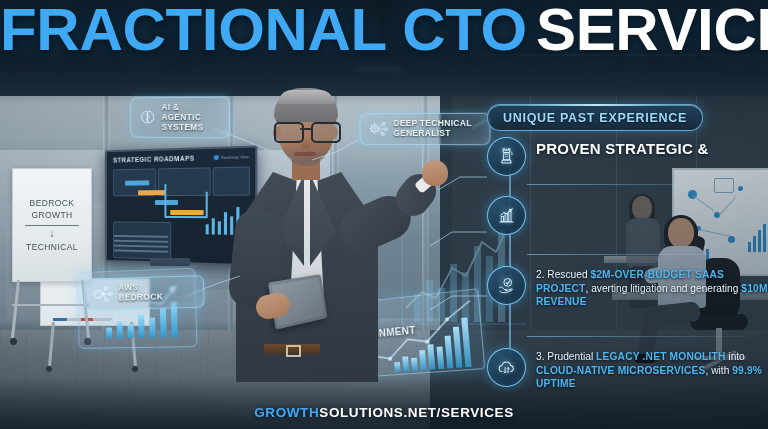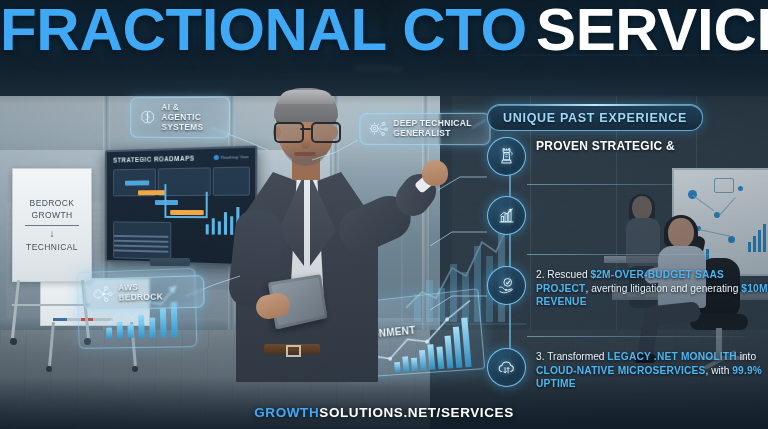--- a/index.html
+++ b/index.html
@@ -342,21 +342,21 @@
   .row{position:absolute;left:0;display:flex;align-items:flex-start;gap:10px;}
   .ico{
     position:relative;flex:none;width:37px;height:37px;border-radius:50%;
     border:1.5px solid rgba(125,205,248,.92);
     background:radial-gradient(circle at 38% 32%,rgba(42,84,114,.92),rgba(14,32,48,.95));
     box-shadow:0 0 11px rgba(70,180,245,.42),inset 0 0 10px rgba(60,150,210,.28);
     display:flex;align-items:center;justify-content:center;
   }
   .ico svg{filter:drop-shadow(0 0 2px rgba(150,220,255,.55));}
   .rtxt{padding-top:2px;}
-  .hl{font-size:12px;font-weight:bold;color:#ffffff;line-height:1.28;letter-spacing:.25px;
+  .hl{font-size:15px;font-weight:bold;color:#ffffff;line-height:1.28;letter-spacing:.25px;
     text-shadow:0 1px 3px rgba(4,14,24,.9);}
   .bd{font-size:10.2px;color:#e9f2f8;line-height:1.34;max-width:232px;
     text-shadow:0 1px 3px rgba(4,14,24,.95);}
   .bd b{color:#4DB6F0;font-weight:bold;letter-spacing:.2px;}
   .sep{position:absolute;left:40px;width:218px;height:1px;
     background:linear-gradient(90deg,rgba(150,210,245,.55),rgba(150,210,245,.06));}
 
   #row0{top:33px;}
   #sep0{top:80px;}
   #row1{top:92px;}
@@ -724,21 +724,21 @@
       <div class="ico">
         <svg width="21" height="21" viewBox="0 0 24 24">
           <path d="M7.2 16.6c-2 0-3.6-1.6-3.6-3.5 0-1.8 1.4-3.3 3.2-3.5.5-2.3 2.6-4 5-4 2.5 0 4.6 1.8 5 4.2 1.7.2 3 1.7 3 3.4 0 1.9-1.6 3.4-3.6 3.4" fill="none" stroke="#dff1ff" stroke-width="1.15"></path>
           <path d="M10.4 11.6v6.6M10.4 18.2 8.8 16.4M10.4 18.2 12 16.4" stroke="#dff1ff" stroke-width="1.05" fill="none"></path>
           <path d="M13.8 18.6V12M13.8 12l-1.6 1.8M13.8 12l1.6 1.8" stroke="#dff1ff" stroke-width="1.05" fill="none"></path>
         </svg>
       </div>
       <div class="rtxt">
         <div class="bd">
           <span>3.</span>
-          <span>Transformed </span><b>LEGACY .NET MONOLITH</b><span> into </span><b>CLOUD-NATIVE MICROSERVICES</b><span>, with </span><b>99.9% UPTIME</b>
+          <span>Prudential </span><b>LEGACY .NET MONOLITH</b><span> into </span><b>CLOUD-NATIVE MICROSERVICES</b><span>, with </span><b>99.9% UPTIME</b>
         </div>
       </div>
     </div>
   </div>
 
   <div class="footer">
     <span class="a">GROWTH</span><span class="b">SOLUTIONS.NET/SERVICES</span>
   </div>
 
 </div>

